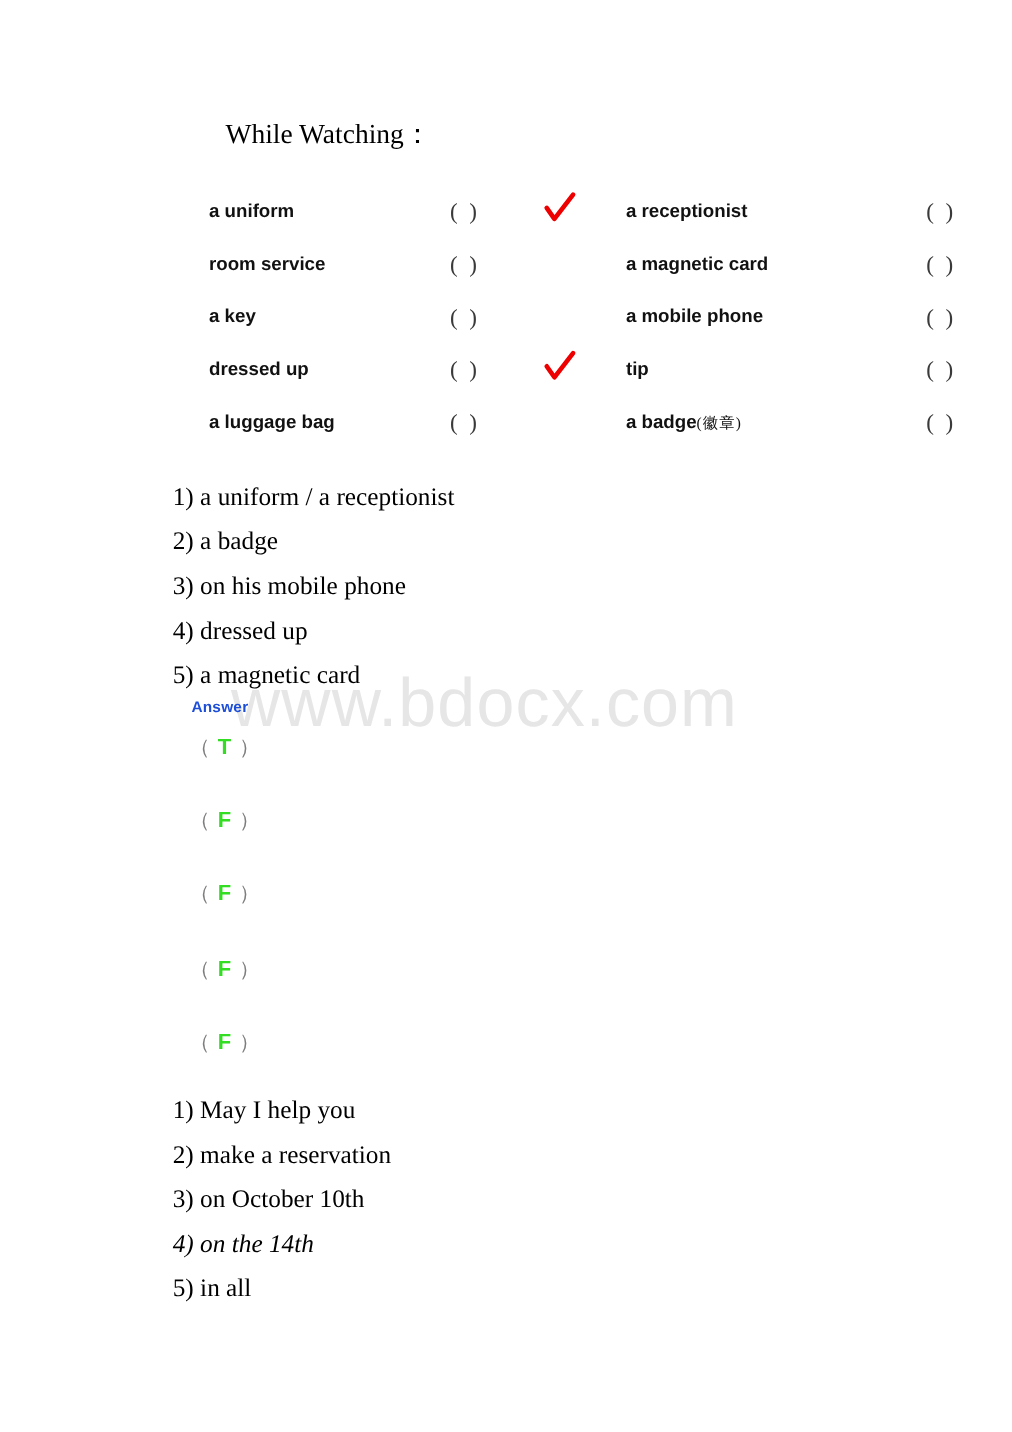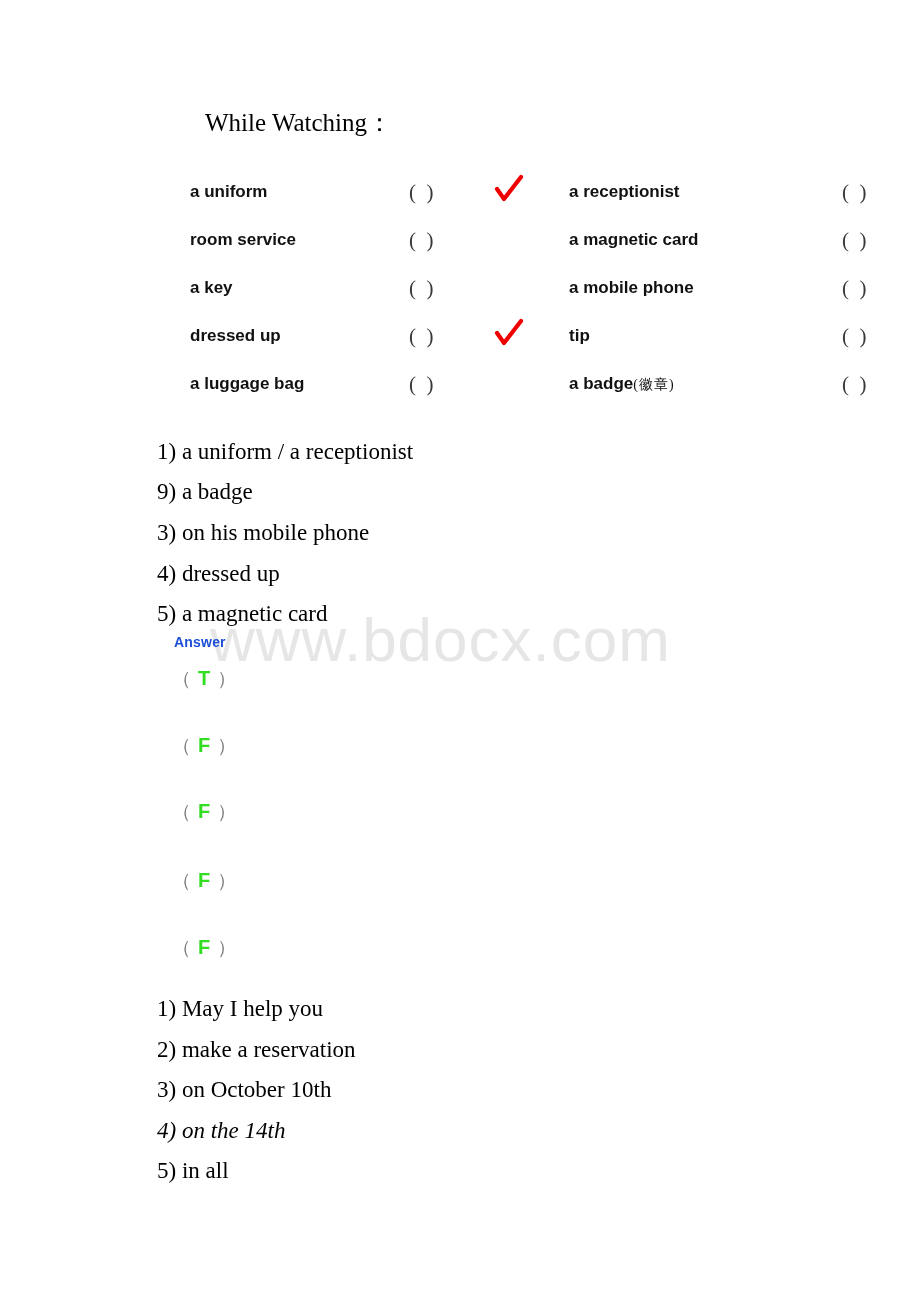--- a/index.html
+++ b/index.html
@@ -269,21 +269,21 @@
             <svg viewBox="0 0 30 30" width="30" height="30" aria-hidden="true">
               <path d="M3 15 L10 25 L27 3" fill="none" stroke="#ee0000" stroke-width="4.2" stroke-linecap="round" stroke-linejoin="round"></path>
             </svg>
           </span>
         </div>
       </div>
     </div>
 
   <div id="answers-first-host">
       <div class="ans-line" style="top: 438px;">1) a uniform / a receptionist</div>
-      <div class="ans-line" style="top: 478px;">9) a badge</div>
+      <div class="ans-line" style="top: 478px;">2) a badge</div>
       <div class="ans-line" style="top: 519px;">3) on his mobile phone</div>
       <div class="ans-line" style="top: 560px;">4) dressed up</div>
       <div class="ans-line" style="top: 600px;">5) a magnetic card</div>
     </div>
 
   <div class="answer-label">Answer</div>
 
   <div id="tf-host">
       <div class="tf-marker" style="top: 666px;"><span class="tf-paren">（</span><span class="tf-val">T</span><span class="tf-paren">）</span></div>
       <div class="tf-marker" style="top: 733px;"><span class="tf-paren">（</span><span class="tf-val">F</span><span class="tf-paren">）</span></div>

